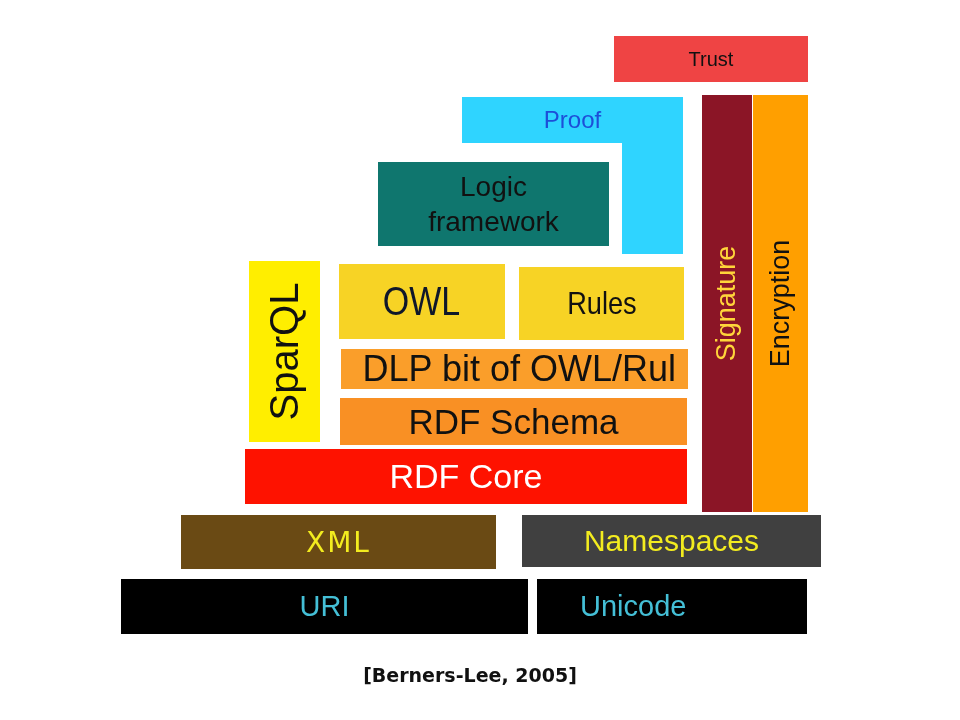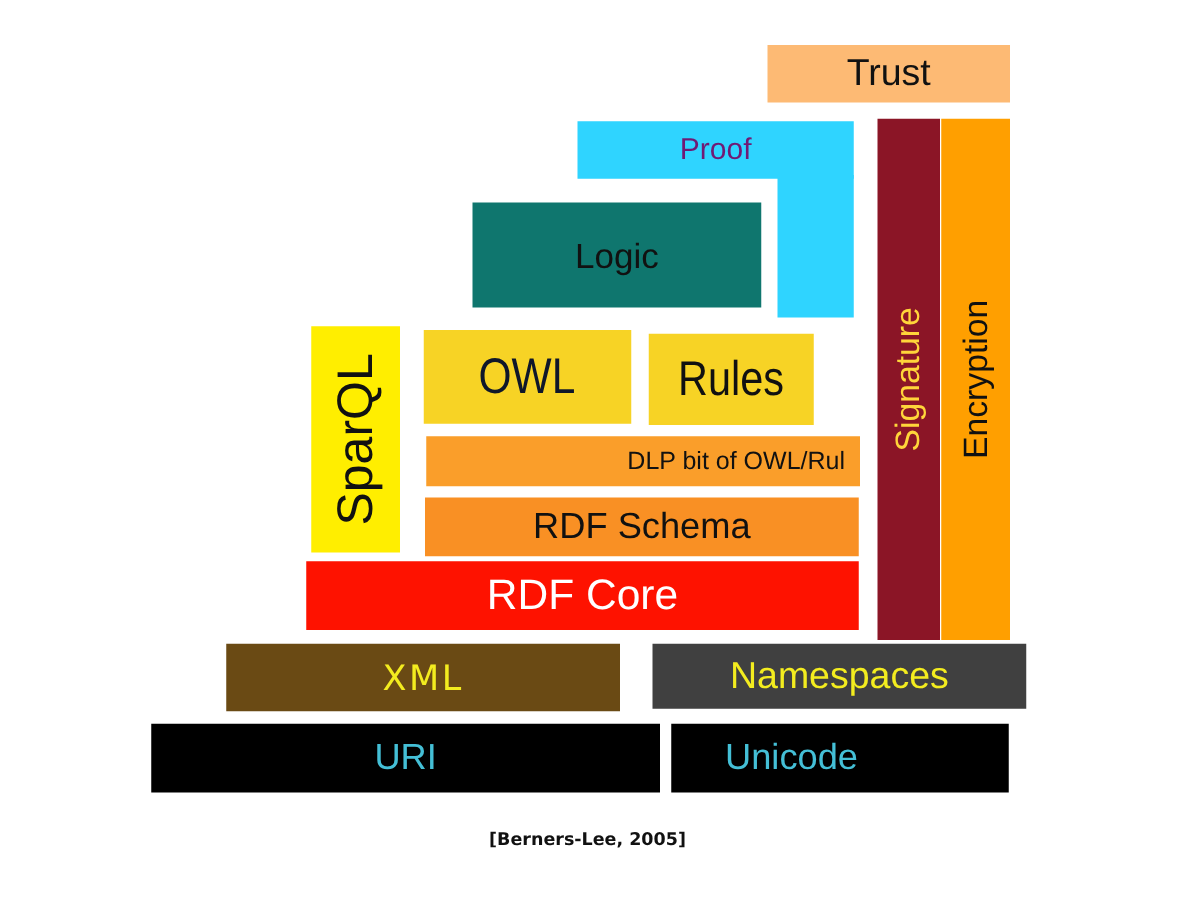--- a/index.html
+++ b/index.html
@@ -1,54 +1,55 @@
 <!DOCTYPE html>
 <html><head>
 <meta charset="utf-8">
 <style>
   html, body { margin:0; padding:0; background:#ffffff; }
   body { width:960px; height:720px; position:relative; overflow:hidden; font-family:"Liberation Sans", sans-serif; }
   .blk { position:absolute; display:flex; align-items:center; justify-content:center; box-sizing:border-box; }
   .lbl { white-space:nowrap; }
   .vert .lbl { transform:rotate(-90deg); display:inline-block; }
-  #trust { left:614px; top:36px; width:194px; height:46px; background:#fdba74; color:#111; font-size:30px; }
-  #proof-top { left:462px; top:97px; width:221px; height:46px; background:#2fd4ff; color:#701a75; font-size:24px; }
+  #trust { left:614px; top:36px; width:194px; height:46px; background:#ef4444; color:#111; font-size:20px; }
+  #proof-top { left:462px; top:97px; width:221px; height:46px; background:#2fd4ff; color:#1d4ed8; font-size:24px; }
   #proof-leg { left:622px; top:140px; width:61px; height:114px; background:#2fd4ff; }
   #logic { left:378px; top:162px; width:231px; height:84px; background:#0f766e; color:#111; font-size:28px; text-align:center; line-height:1.25; flex-direction:column; }
   #sparql { left:249px; top:261px; width:71px; height:181px; background:#ffee00; color:#111; font-size:40px; }
   #owl { left:339px; top:264px; width:166px; height:75px; background:#f7d325; color:#0f172a; font-size:40px; transform-origin:center; }
   #owl .lbl, #rules .lbl { display:inline-block; transform:scaleX(0.85); }
-  #rules { left:519px; top:267px; width:132px; height:73px; background:#f7d325; color:#111; font-size:39px; }
-  #dlp { left:341px; top:349px; width:347px; height:40px; background:#fa9e2a; color:#111; font-size:20px; justify-content:flex-end; padding-right:12px;text-align:right; }
-  #rdfs { left:340px; top:398px; width:347px; height:47px; background:#f99024; color:#111; font-size:29px; }
+  #rules { left:519px; top:267px; width:165px; height:73px; background:#f7d325; color:#111; font-size:32px; }
+  #dlp { left:341px; top:349px; width:347px; height:40px; background:#fa9e2a; color:#111; font-size:36px; justify-content:flex-end; padding-right:12px;text-align:right; }
+  #rdfs { left:340px; top:398px; width:347px; height:47px; background:#f99024; color:#111; font-size:35px; }
   #rdfcore { left:245px; top:449px; width:442px; height:55px; background:#fe1200; color:#fff; font-size:34px; }
   #sig { left:702px; top:95px; width:50px; height:417px; background:#8b1526; color:#ffd53a; font-size:27px; }
   #enc { left:753px; top:95px; width:55px; height:417px; background:#ff9f00; color:#111; font-size:27px; }
   #xml { left:181px; top:515px; width:315px; height:54px; background:#6a4a14; color:#f3ec1f; font-size:28px; font-family:"DejaVu Sans", sans-serif; letter-spacing:2px; }
   #ns { left:508px; top:515px; width:299px; height:52px; background:#404040; color:#f3ec1f; font-size:30px;margin-left:14px; }
   #uri { left:121px; top:579px; width:407px; height:55px; background:#000; color:#44bfd6; font-size:29px; }
   #unicode { left:537px; top:579px; width:270px; height:55px; background:#000; color:#44bfd6; font-size:29px; justify-content:flex-start; padding-left:43px; }
-  #citation { position:absolute; left:0; width:960px; top:664px; text-align:center; font-family:"DejaVu Sans", sans-serif; font-weight:bold; font-size:14px; color:#111; }
+  #citation { position:absolute; left:0; width:960px; top:664px; text-align:center; font-family:"DejaVu Sans", sans-serif; font-weight:bold; font-size:19px; color:#111; }
   #citation span { position:relative; left:-10px; }
 </style>
 </head>
 <body>
 
 <div>
   <div id="trust" class="blk">
     <span class="lbl">Trust</span>
   </div>
 
   <div id="proof-top" class="blk">
     <span class="lbl">Proof</span>
   </div>
   <div id="proof-leg" class="blk"></div>
 
   <div id="logic" class="blk">
     <span class="lbl">Logic</span>
+    <span class="lbl">framework</span>
   </div>
 
   <div id="sparql" class="blk vert">
     <span class="lbl">SparQL</span>
   </div>
 
   <div id="owl" class="blk">
     <span class="lbl">OWL</span>
   </div>
 

